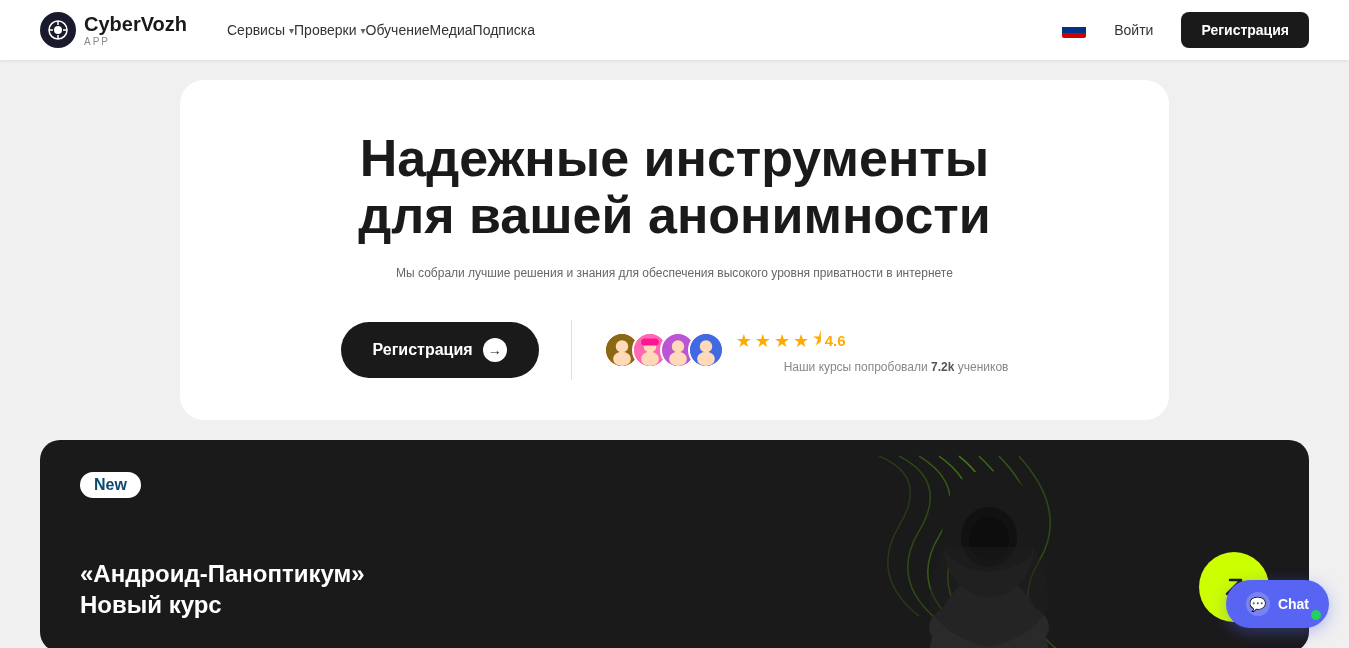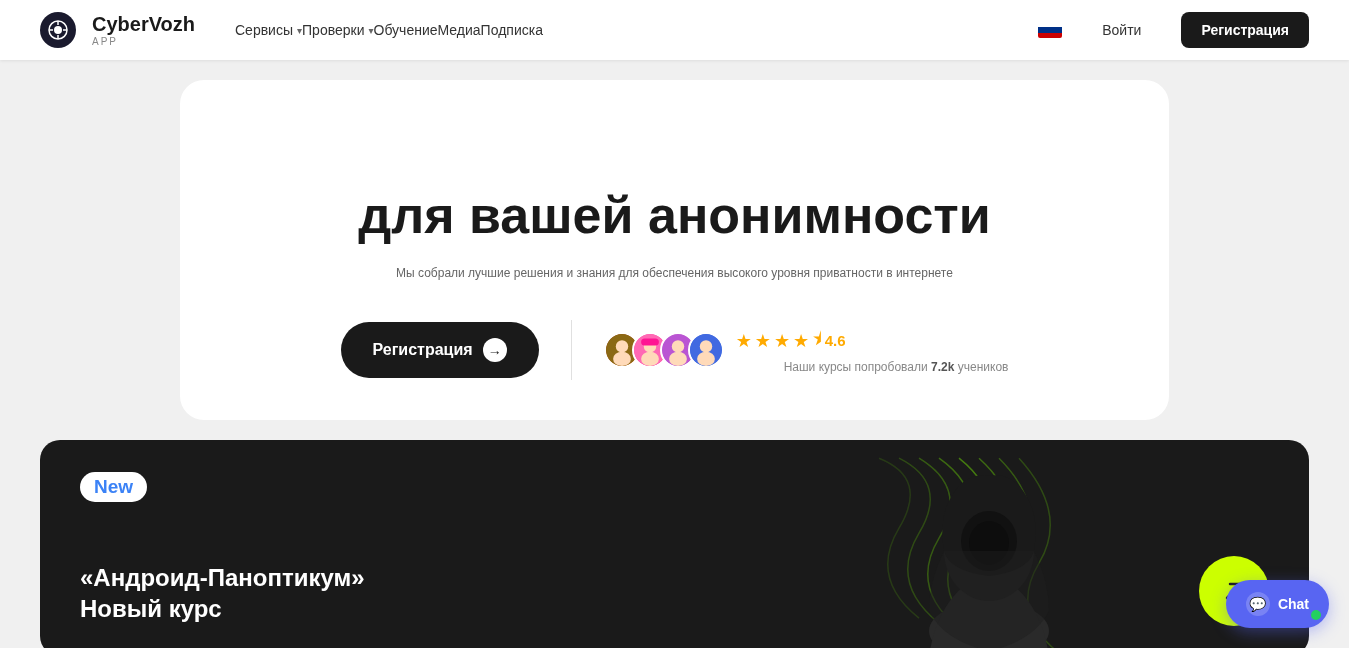--- a/index.html
+++ b/index.html
@@ -18,21 +18,21 @@
       align-items: center;
       padding: 0 40px;
       height: 60px;
       position: relative;
       z-index: 10;
       box-shadow: 0 1px 3px rgba(0,0,0,0.08);
     }
     .logo {
       display: flex;
       align-items: center;
-      gap: 16px;
+      gap: 8px;
       text-decoration: none;
       margin-right: 40px;
     }
     .logo-icon {
       width: 36px;
       height: 36px;
       border-radius: 50%;
       background: #1a1a2e;
       display: flex;
       align-items: center;
@@ -68,21 +68,21 @@
       cursor: pointer;
     }
     .nav-link .chevron {
       font-size: 10px;
       color: #666;
     }
 
     .nav-right {
       display: flex;
       align-items: center;
-      gap: 24px;
+      gap: 12px;
     }
     .flag-icon {
       width: 24px;
       height: 16px;
       border-radius: 2px;
       overflow: hidden;
       display: flex;
       flex-direction: column;
     }
     .flag-icon .stripe-white { background: #fff; flex: 1; }
@@ -237,24 +237,24 @@
       min-height: 200px;
     }
 
     .course-card-left {
       position: relative;
       z-index: 2;
     }
 
     .new-badge {
       background: #fff;
-      color: #3b82f6;
+      color: #0c4a6e;
       border-radius: 50px;
       padding: 4px 14px;
-      font-size: 19px;
+      font-size: 16px;
       font-weight: 600;
       display: inline-block;
       margin-bottom: 60px;
     }
 
     .course-title {
       font-size: 24px;
       font-weight: 700;
       color: #fff;
       line-height: 1.3;
@@ -364,21 +364,21 @@
     </div>
     <button class="btn-login">Войти</button>
     <button class="btn-register">Регистрация</button>
   </div>
 </nav>
 
 <div class="main-content">
 
   <div class="white-card">
     <h1 class="hero-title">
-      <br>
+      <span>Надежные инструменты</span><br>
       <span>для вашей анонимности</span>
     </h1>
     <p class="hero-subtitle">Мы собрали лучшие решения и знания для обеспечения высокого уровня приватности в интернете</p>
 
     <div class="hero-actions">
       <button class="btn-reg-hero">
         <span>Регистрация</span>
         <div class="arrow-circle">→</div>
       </button>
 

